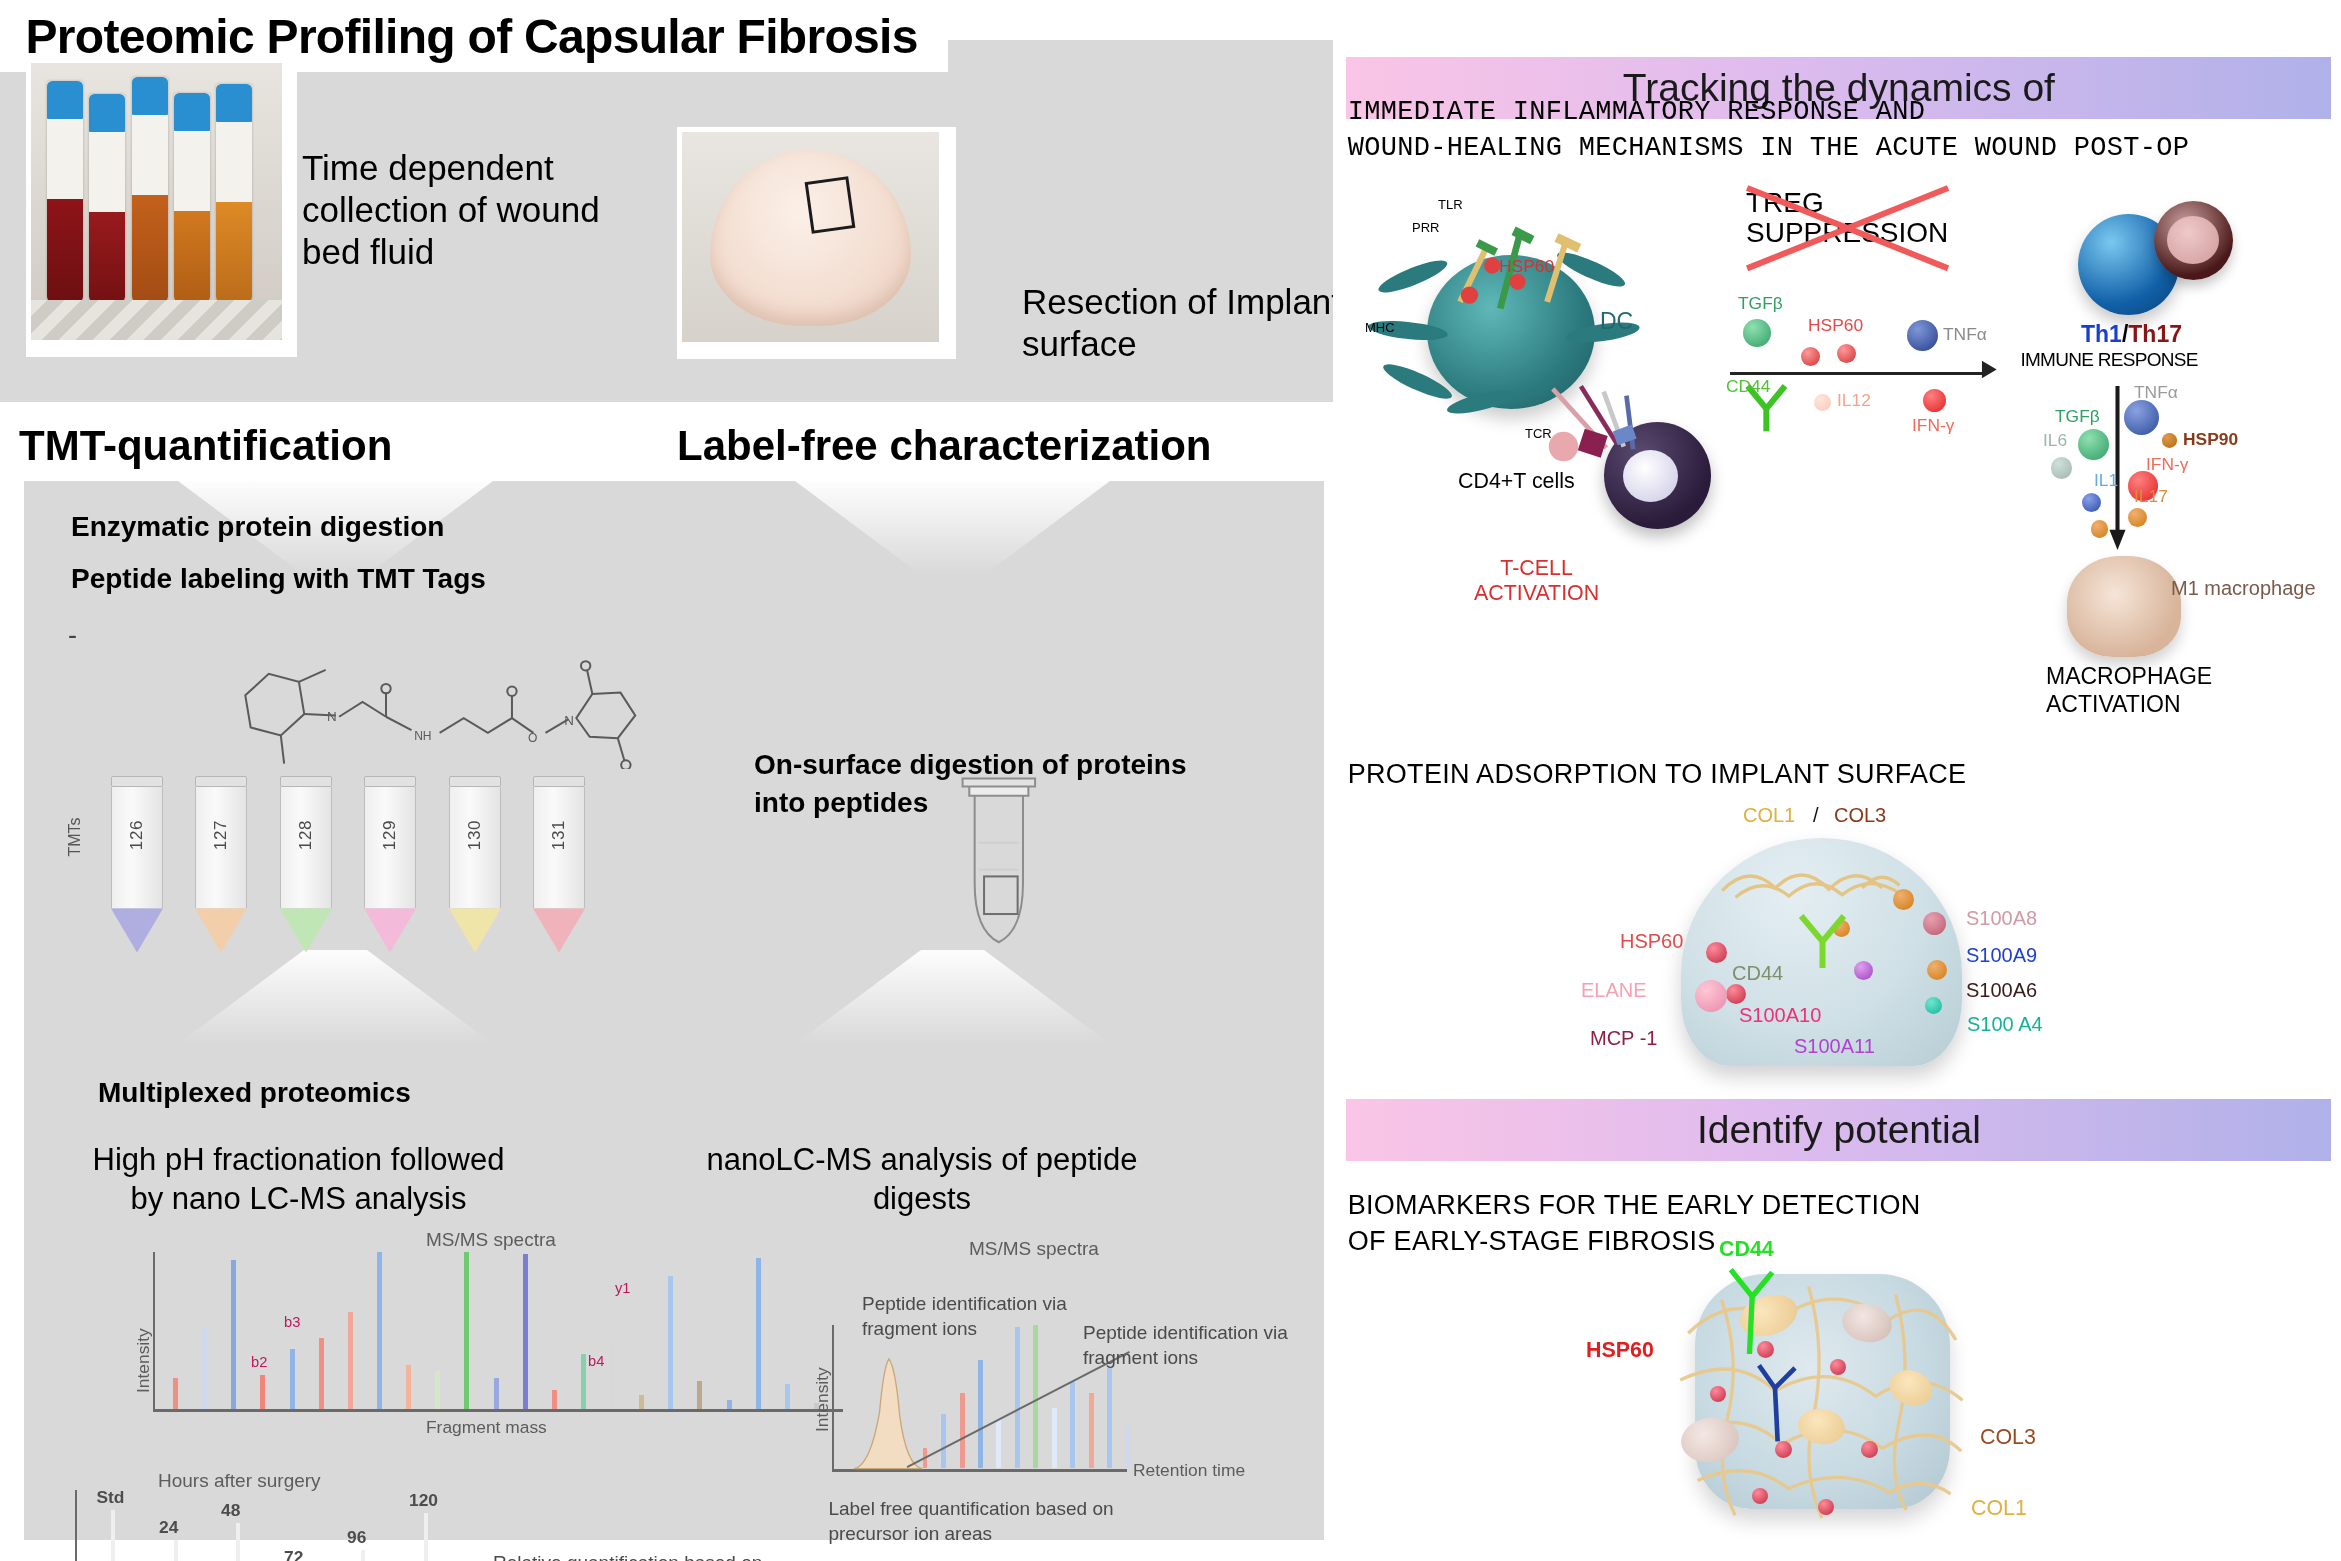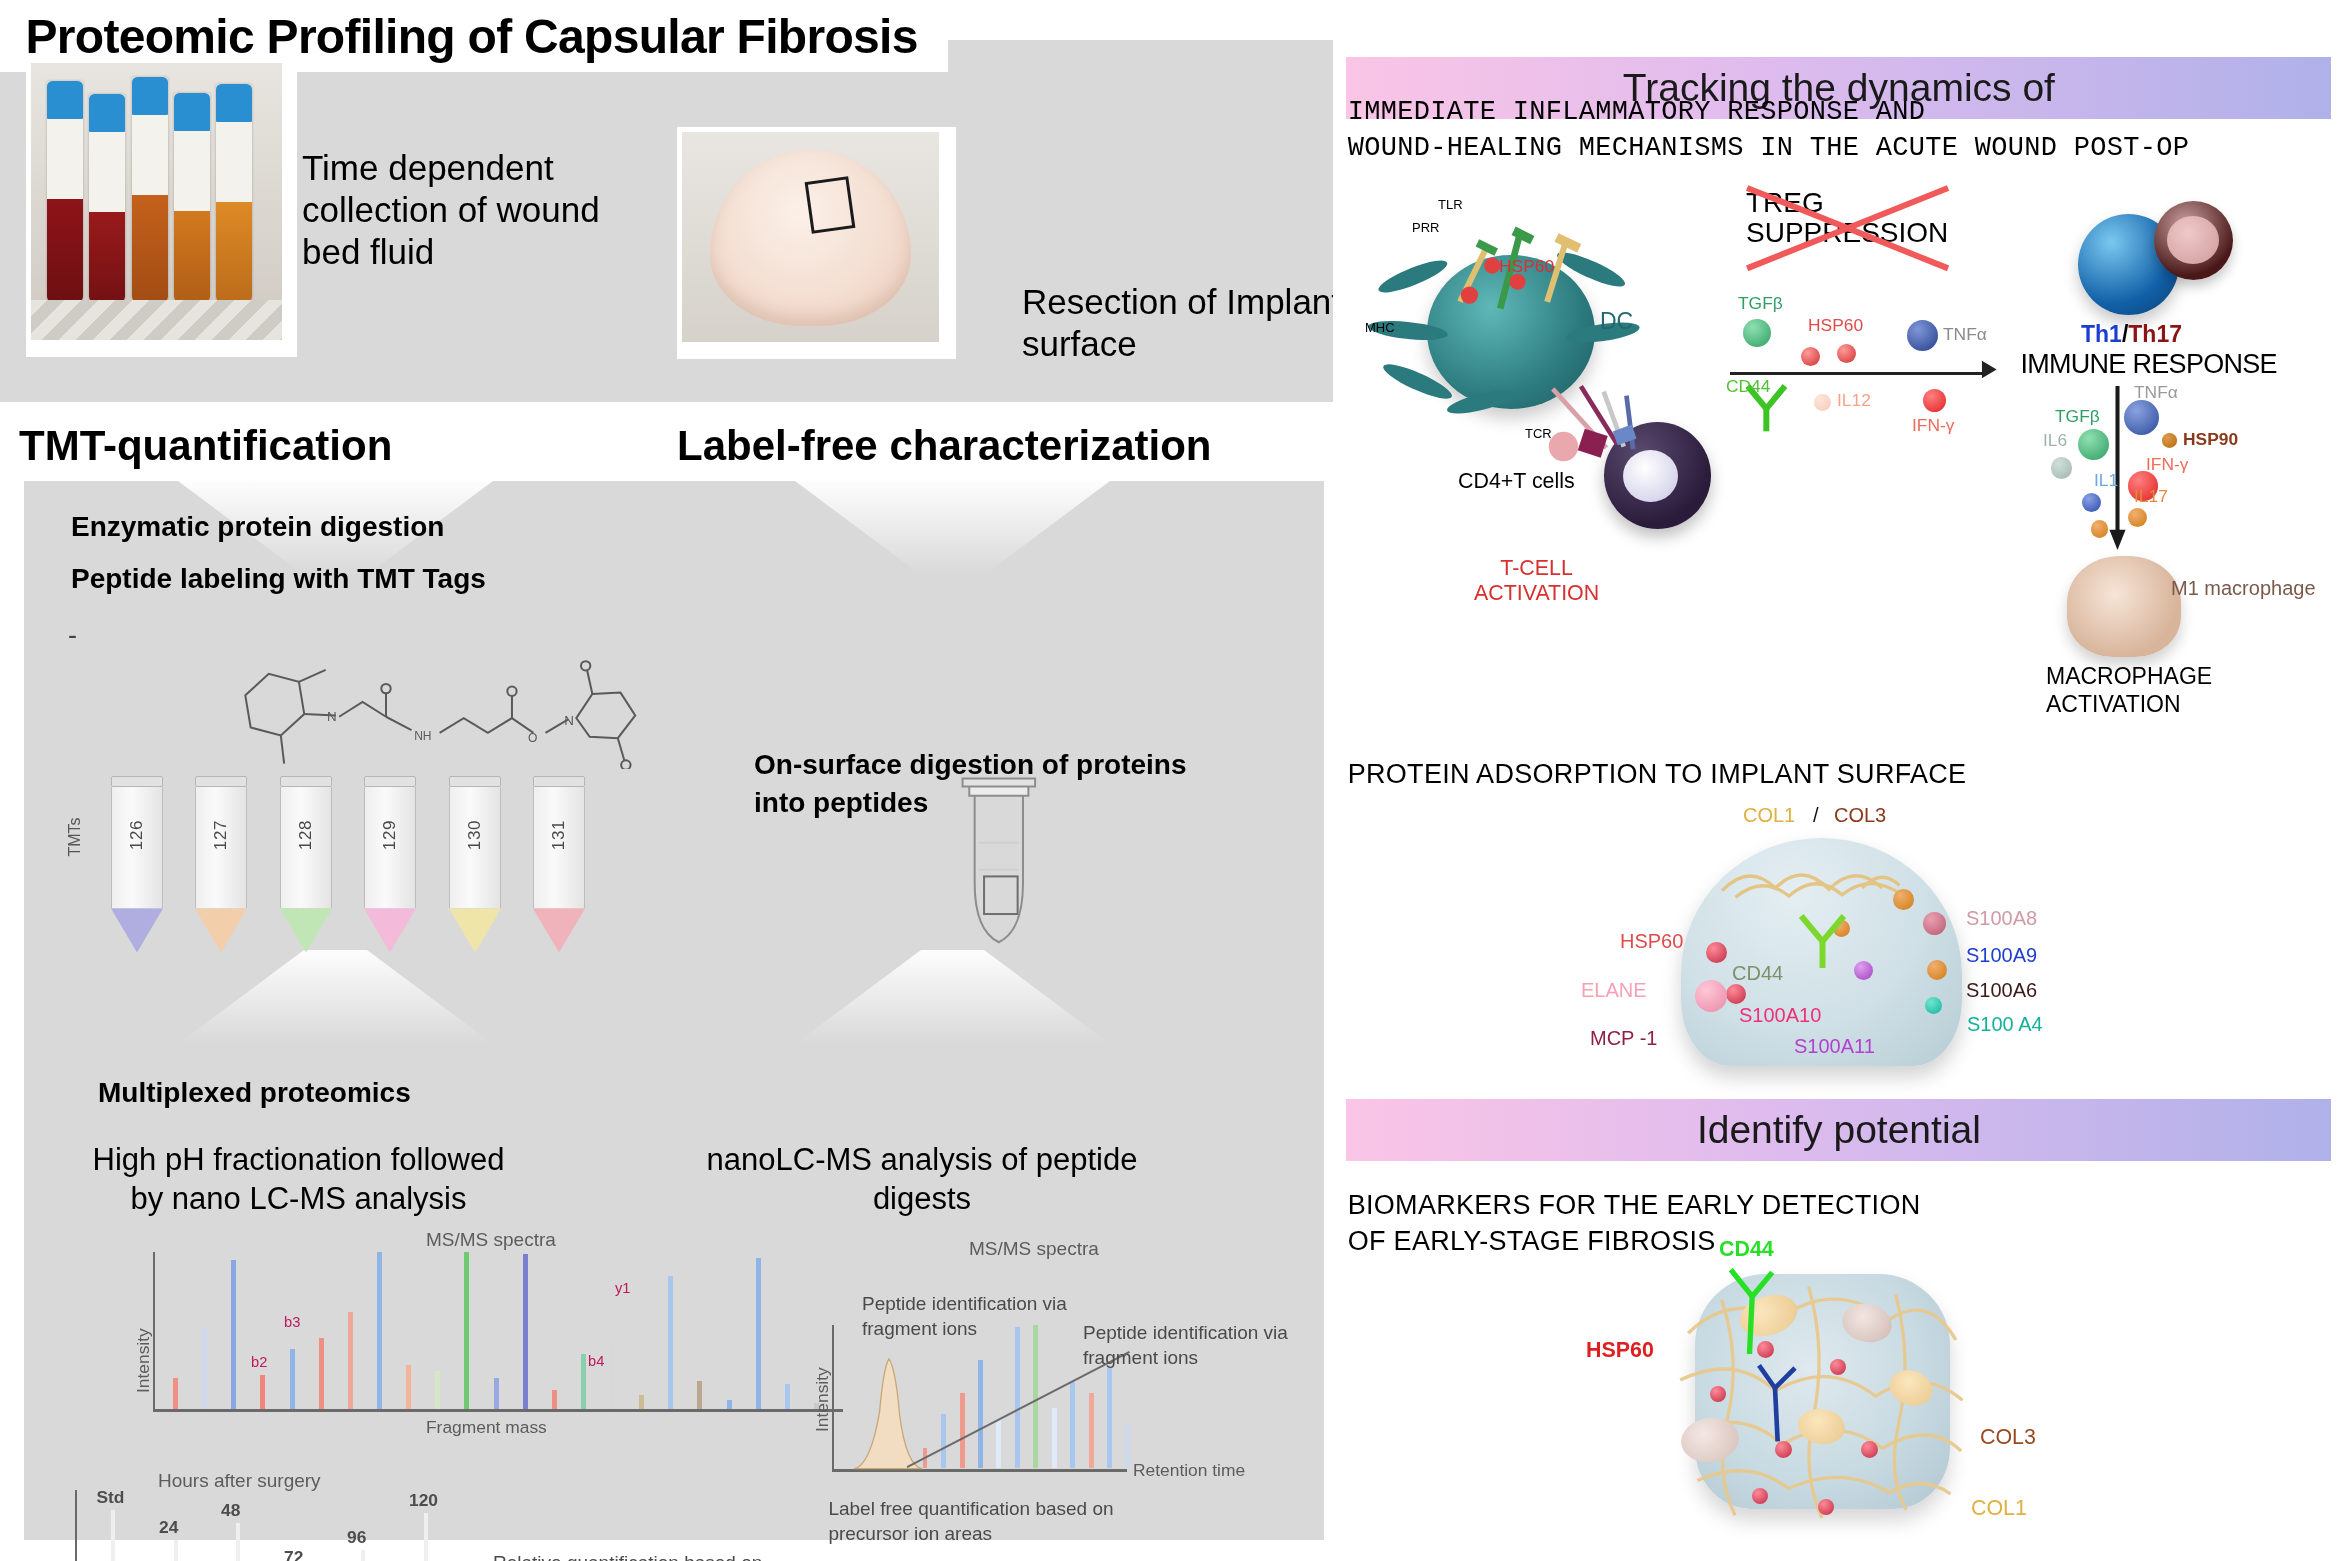--- a/index.html
+++ b/index.html
@@ -466,21 +466,21 @@
         box-shadow:0 8px 14.7px rgba(0,0,0,.22);"></div>
       <div class="sphere" style="left:151px;top:6.7px;width:79px;height:79px;
         background:radial-gradient(circle at 40% 30%,#caa0a0,#4a1818 70%);
         box-shadow:0 6.7px 12px rgba(0,0,0,.22);">
         <div style="position:absolute;left:13.4px;top:14.7px;width:52px;height:48px;border-radius:50%;
           background:radial-gradient(circle at 40% 35%,#efc9c9,#cf9a9a);"></div>
       </div>
       <div style="position:absolute;left:78px;top:127px;font-size:23px;font-weight:bold;">
         <span style="color:#1a3fd0;">Th1</span><span style="color:#000;">/</span><span style="color:#8a1515;">Th17</span>
       </div>
-      <div style="position:absolute;left:17.4px;top:155px;font-size:27px;letter-spacing:-0.7px;">IMMUNE RESPONSE</div>
+      <div style="position:absolute;left:17.4px;top:155px;font-size:19px;letter-spacing:-0.7px;">IMMUNE RESPONSE</div>
 
       <svg style="position:absolute;left:101px;top:192px;" width="27" height="168" viewBox="0 0 40 250">
         <line x1="20" y1="0" x2="20" y2="222" stroke="#1a1a1a" stroke-width="6"></line>
         <polygon points="8,214 32,214 20,244" fill="#1a1a1a"></polygon>
       </svg>
 
       <div class="sphere" style="left:121px;top:206px;width:35px;height:35px;
         background:radial-gradient(circle at 35% 30%,#8aa2e0,#2a4a9a);"></div>
       <div class="lab" style="left:131px;top:188px;color:#9a9a9a;">TNFα</div>
       <div class="sphere" style="left:75px;top:235px;width:31px;height:31px;

